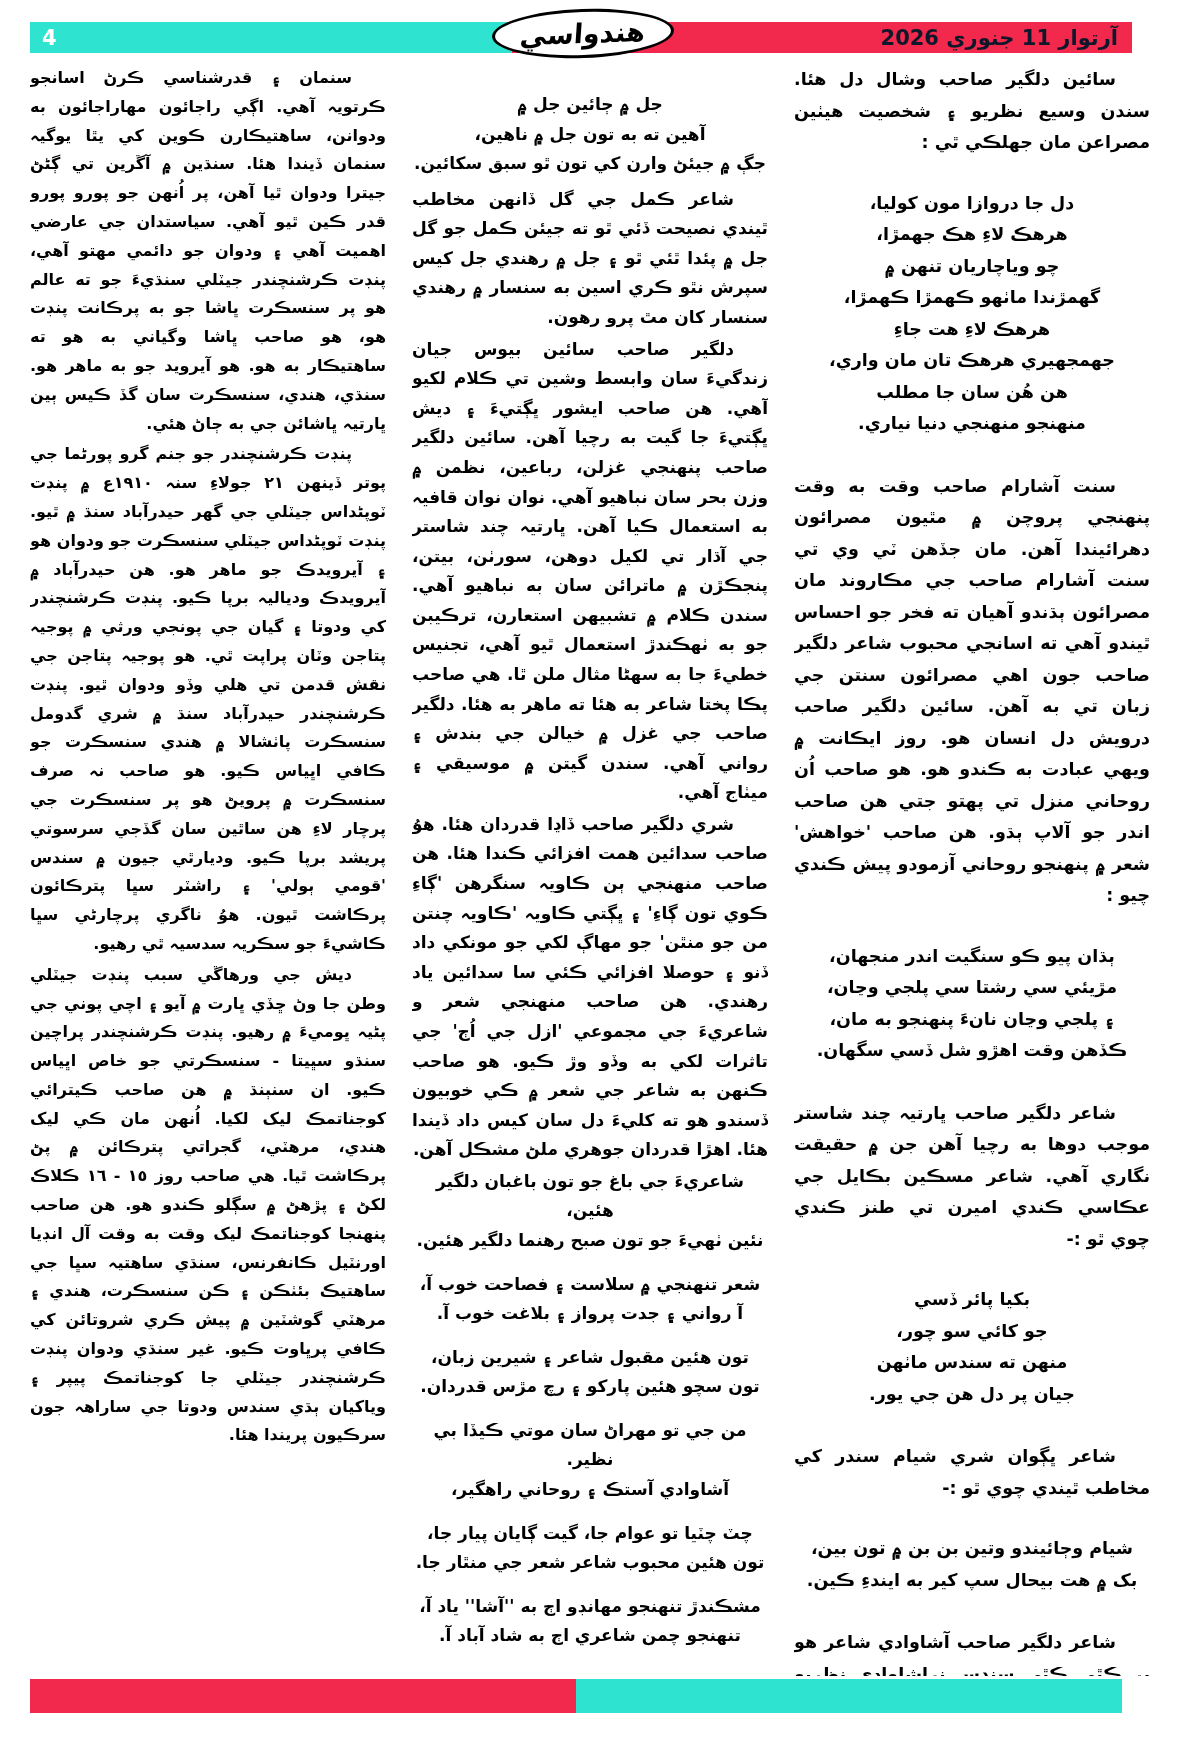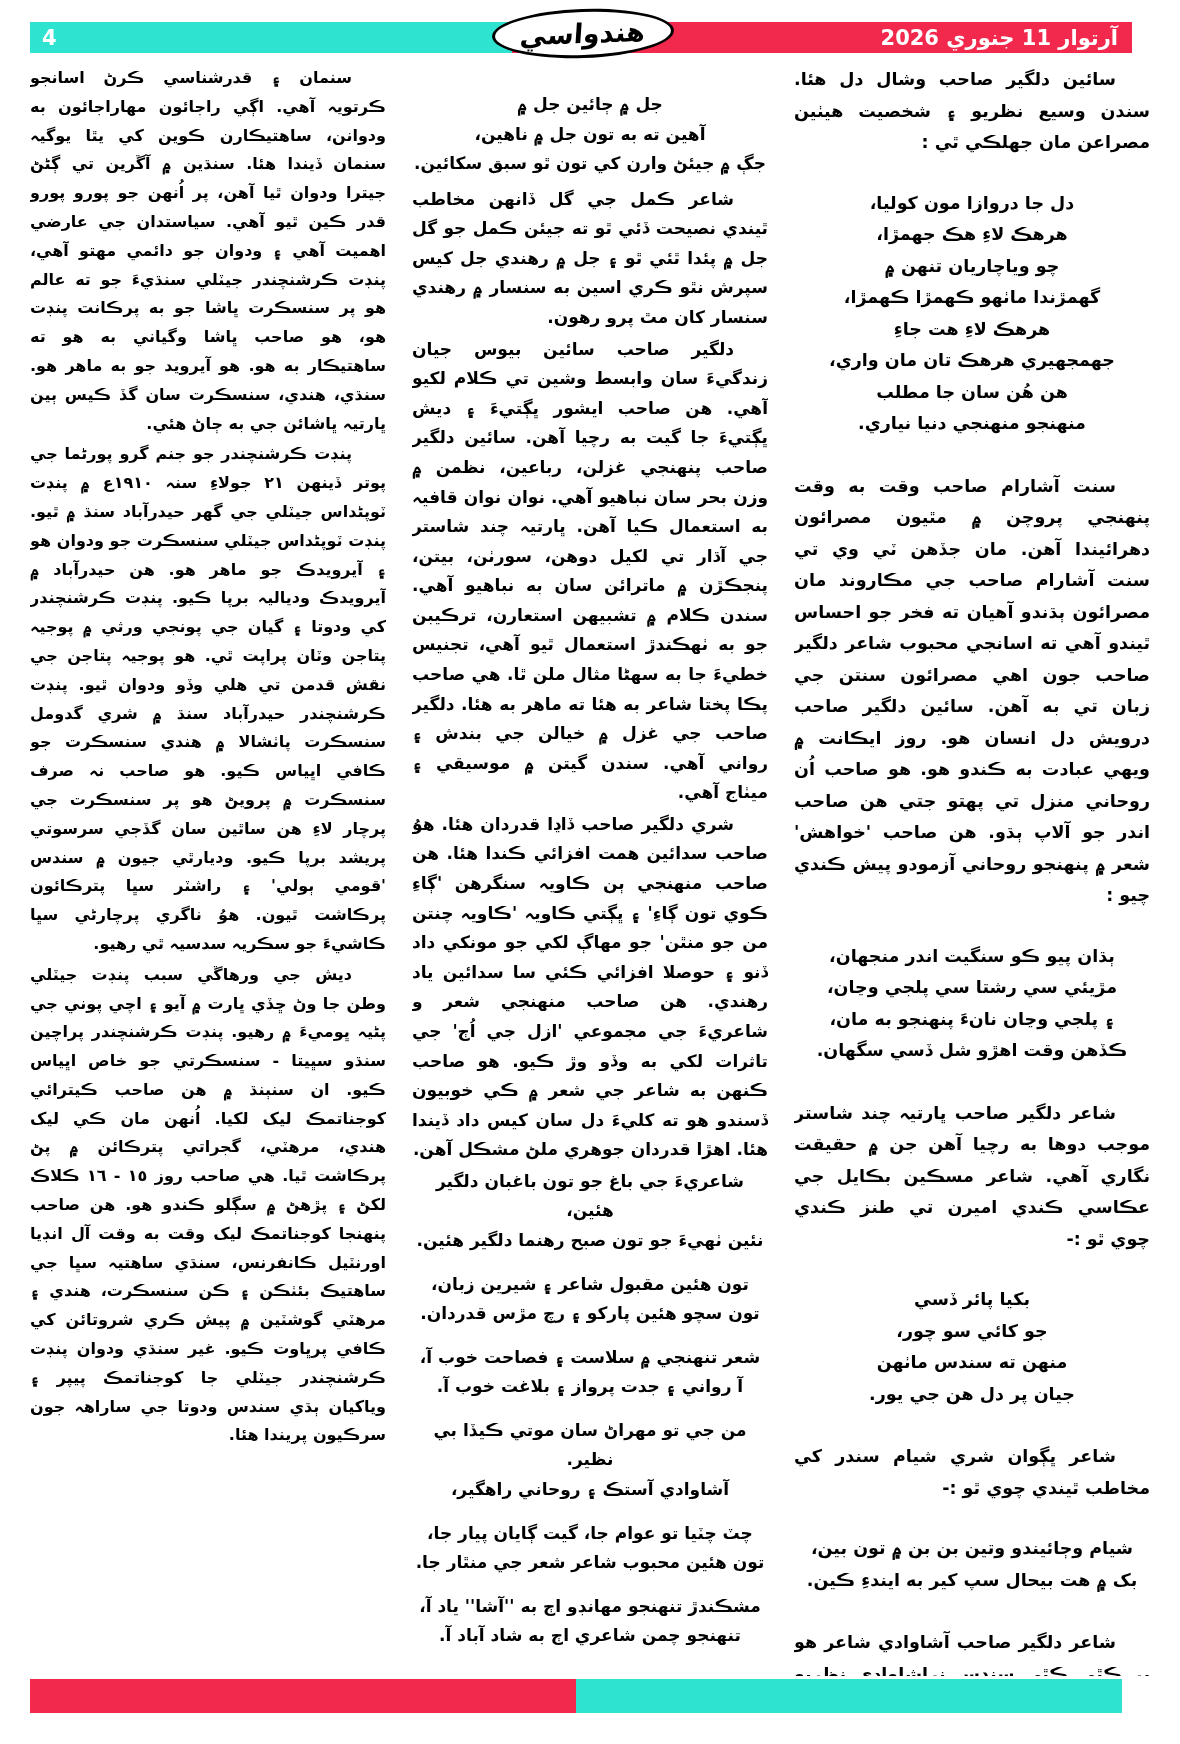--- a/index.html
+++ b/index.html
@@ -18,21 +18,21 @@
   }
   .masthead .seg-teal{background:#2fe3d1;width:482px;height:100%;
     display:flex;align-items:center;}
   .masthead .seg-red{background:#f2294c;width:620px;height:100%;
     display:flex;align-items:center;justify-content:flex-end;}
   .page-num{
     color:#fff;font-weight:700;font-size:21px;padding-left:12px;
     font-family:"DejaVu Sans",sans-serif;
   }
   .edition-date{
-    color:#ffffff;font-weight:700;font-size:21px;padding-right:14px;
+    color:#0f172a;font-weight:700;font-size:21px;padding-right:14px;
     direction:rtl;white-space:nowrap;
   }
   .logo-oval{
     position:absolute;top:9px;left:492px;width:182px;height:49px;
     background:#ffffff;border:3px solid #000;border-radius:50%;
     display:flex;align-items:center;justify-content:center;
     transform:rotate(-2deg);
     box-sizing:border-box;z-index:5;
   }
   .logo-text{
@@ -134,26 +134,26 @@
           <div class="verse-line">جڳ ۾ جيئڻ وارن کي تون ٿو سبق سکائين.</div>
         </div>
         <p class="para">شاعر ڪمل جي گل ڏانهن مخاطب ٿيندي نصيحت ڏئي ٿو ته جيئن ڪمل جو گل جل ۾ پئدا ٿئي ٿو ۽ جل ۾ رهندي جل کيس سپرش نٿو ڪري اسين به سنسار ۾ رهندي سنسار کان مٿ پرو رهون.</p>
         <p class="para">دلگير صاحب سائين بيوس جيان زندگيءَ سان وابسط وشين تي ڪلام لکيو آهي. هن صاحب ايشور ڀڳتيءَ ۽ ديش ڀڳتيءَ جا گيت به رچيا آهن. سائين دلگير صاحب پنهنجي غزلن، رباعين، نظمن ۾ وزن بحر سان نباهيو آهي. نوان نوان قافيہ به استعمال ڪيا آهن. ڀارتيہ چند شاستر جي آڌار تي لکيل دوهن، سورٺن، بيتن، پنجڪڙن ۾ ماترائن سان به نباهيو آهي. سندن ڪلام ۾ تشبيهن استعارن، ترڪيبن جو به ٺهڪندڙ استعمال ٿيو آهي، تجنيس خطيءَ جا به سهڻا مثال ملن ٿا. هي صاحب پڪا پختا شاعر به هئا ته ماهر به هئا. دلگير صاحب جي غزل ۾ خيالن جي بندش ۽ رواني آهي. سندن گيتن ۾ موسيقي ۽ ميٺاج آهي.</p>
         <p class="para">شري دلگير صاحب ڏاڍا قدردان هئا. هوُ صاحب سدائين همت افزائي ڪندا هئا. هن صاحب منهنجي ٻن ڪاويہ سنگرهن 'ڳاءِ ڪوي تون ڳاءِ' ۽ ڀڳتي ڪاويہ 'ڪاويہ چنتن من جو منٿن' جو مهاڳ لکي جو مونکي داد ڏنو ۽ حوصلا افزائي ڪئي سا سدائين ياد رهندي. هن صاحب منهنجي شعر و شاعريءَ جي مجموعي 'ازل جي اُڄ' جي تاثرات لکي به وڏو وڙ ڪيو. هو صاحب ڪنهن به شاعر جي شعر ۾ ڪي خوبيون ڏسندو هو ته کليءَ دل سان کيس داد ڏيندا هئا. اهڙا قدردان جوهري ملڻ مشڪل آهن.</p>
         <div class="verse couplet">
           <div class="verse-line">شاعريءَ جي باغ جو تون باغبان دلگير هئين،</div>
           <div class="verse-line">نئين ٺهيءَ جو تون صبح رهنما دلگير هئين.</div>
         </div>
         <div class="verse couplet">
+          <div class="verse-line">شعر تنهنجي ۾ سلاست ۽ فصاحت خوب آ،</div>
+          <div class="verse-line">آ رواني ۽ جدت پرواز ۽ بلاغت خوب آ.</div>
+        </div>
+        <div class="verse couplet">
           <div class="verse-line">تون هئين مقبول شاعر ۽ شيرين زبان،</div>
           <div class="verse-line">تون سچو هئين پارکو ۽ رچ مڙس قدردان.</div>
-        </div>
-        <div class="verse couplet">
-          <div class="verse-line">شعر تنهنجي ۾ سلاست ۽ فصاحت خوب آ،</div>
-          <div class="verse-line">آ رواني ۽ جدت پرواز ۽ بلاغت خوب آ.</div>
         </div>
         <div class="verse couplet">
           <div class="verse-line">من جي تو مهراڻ سان موتي ڪيڏا بي نظير.</div>
           <div class="verse-line">آشاوادي آستڪ ۽ روحاني راهگير،</div>
         </div>
         <div class="verse couplet">
           <div class="verse-line">چٽ چٽيا تو عوام جا، گيت ڳايان پيار جا،</div>
           <div class="verse-line">تون هئين محبوب شاعر شعر جي منٿار جا.</div>
         </div>
         <div class="verse couplet">

